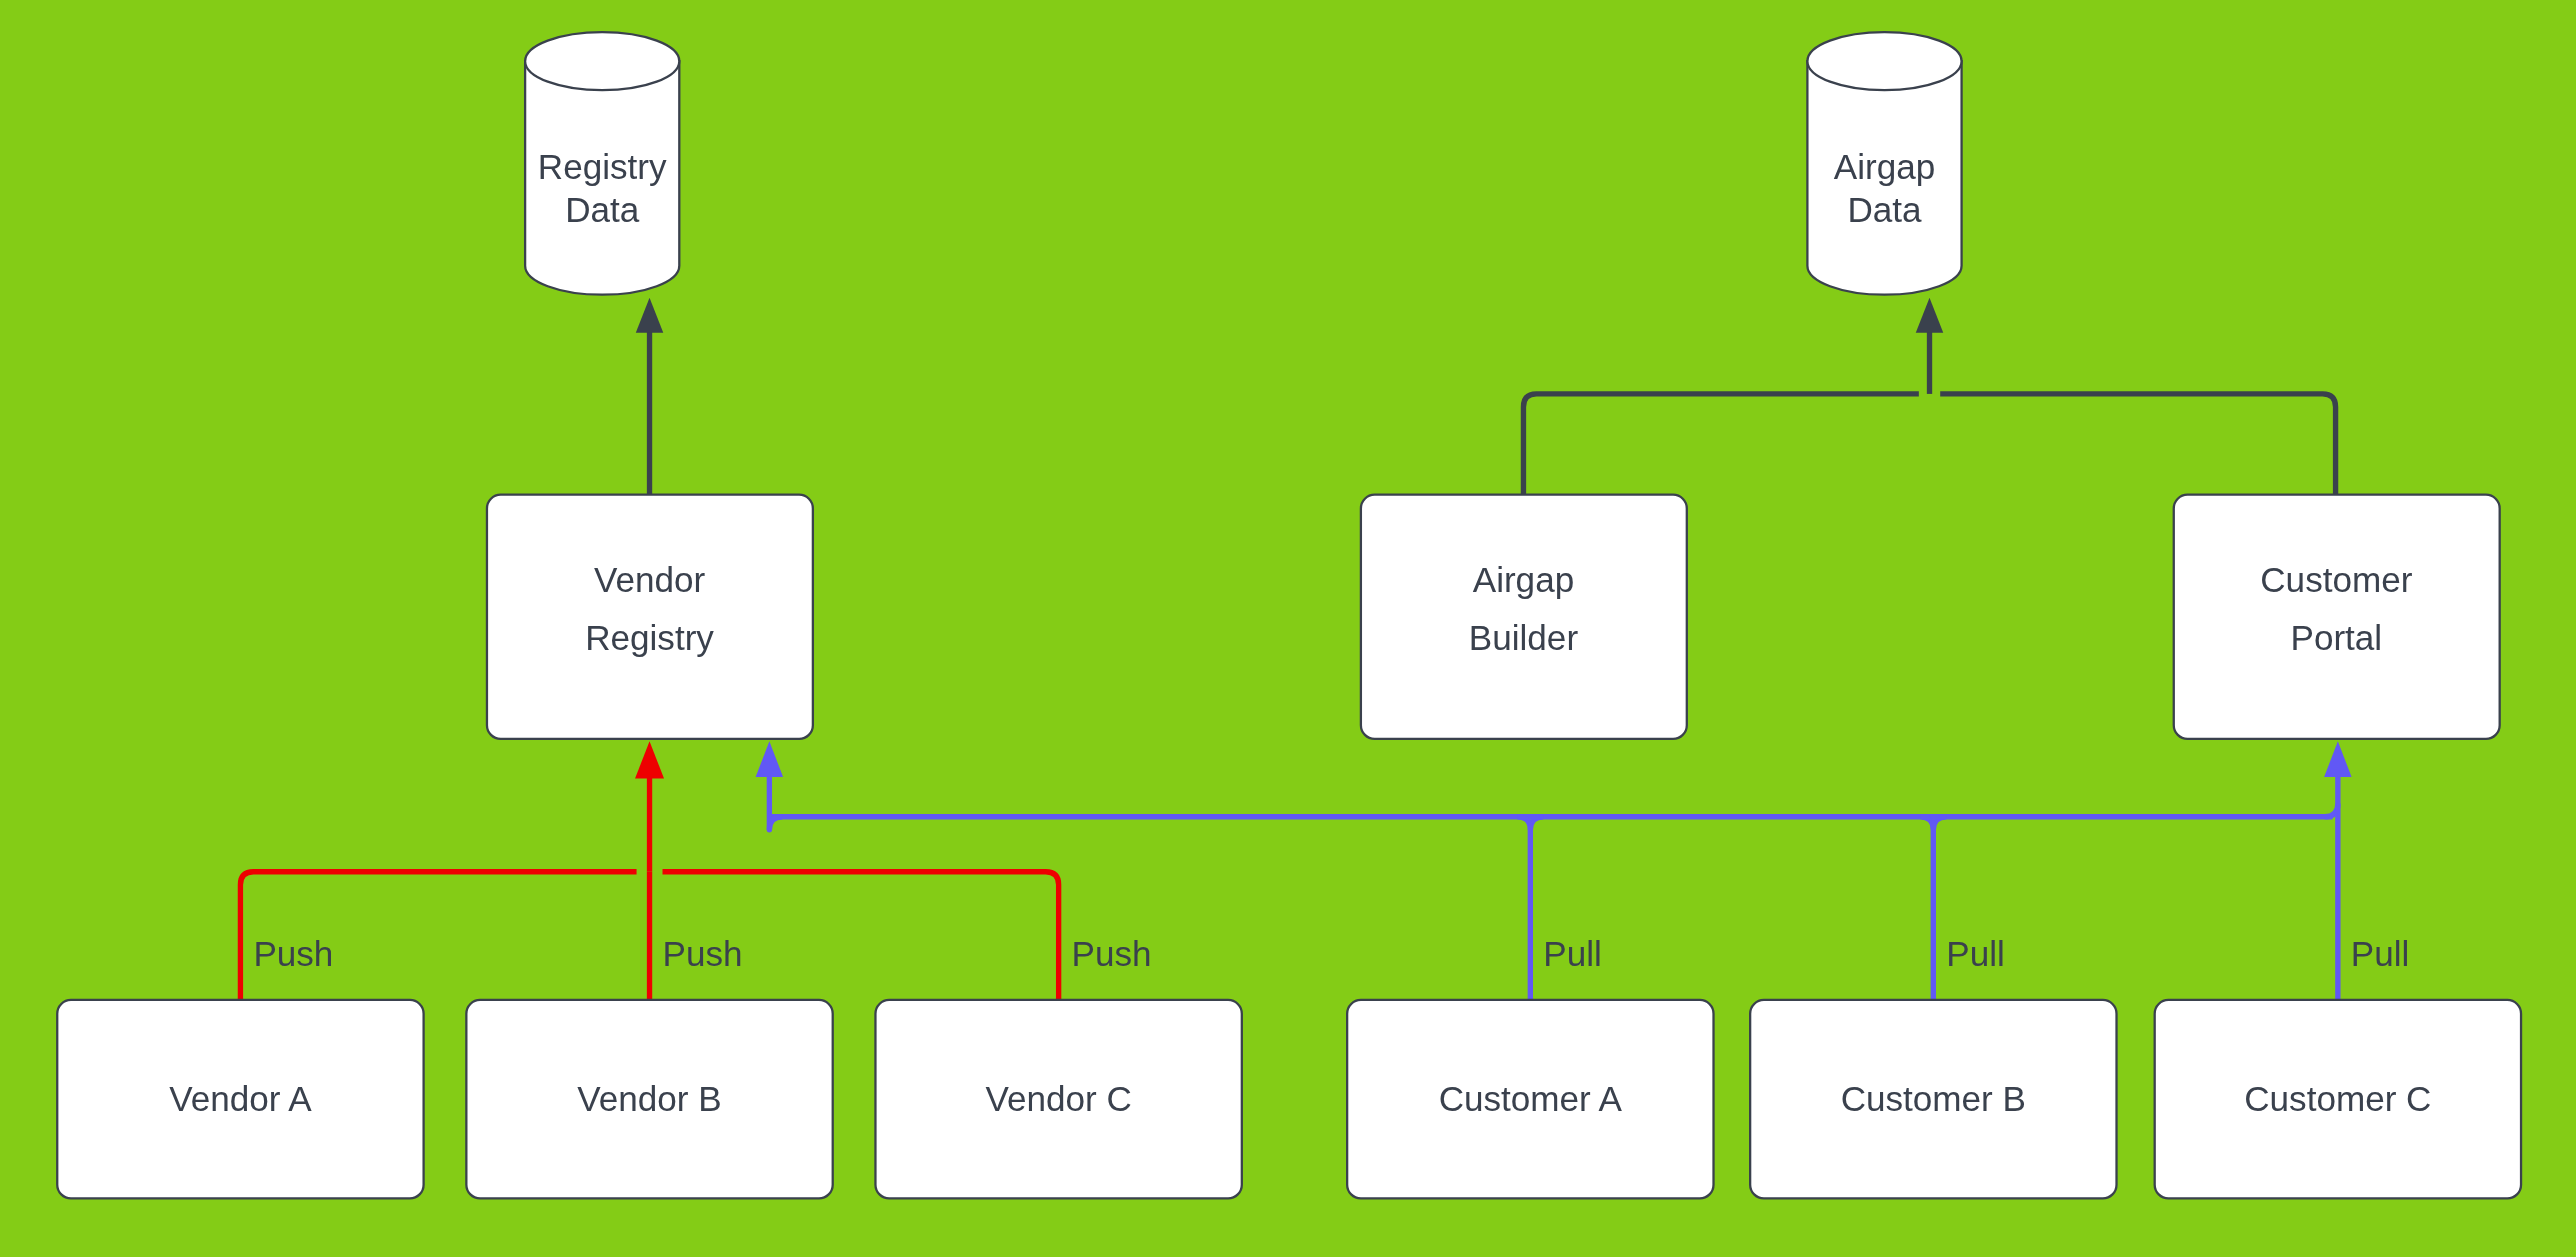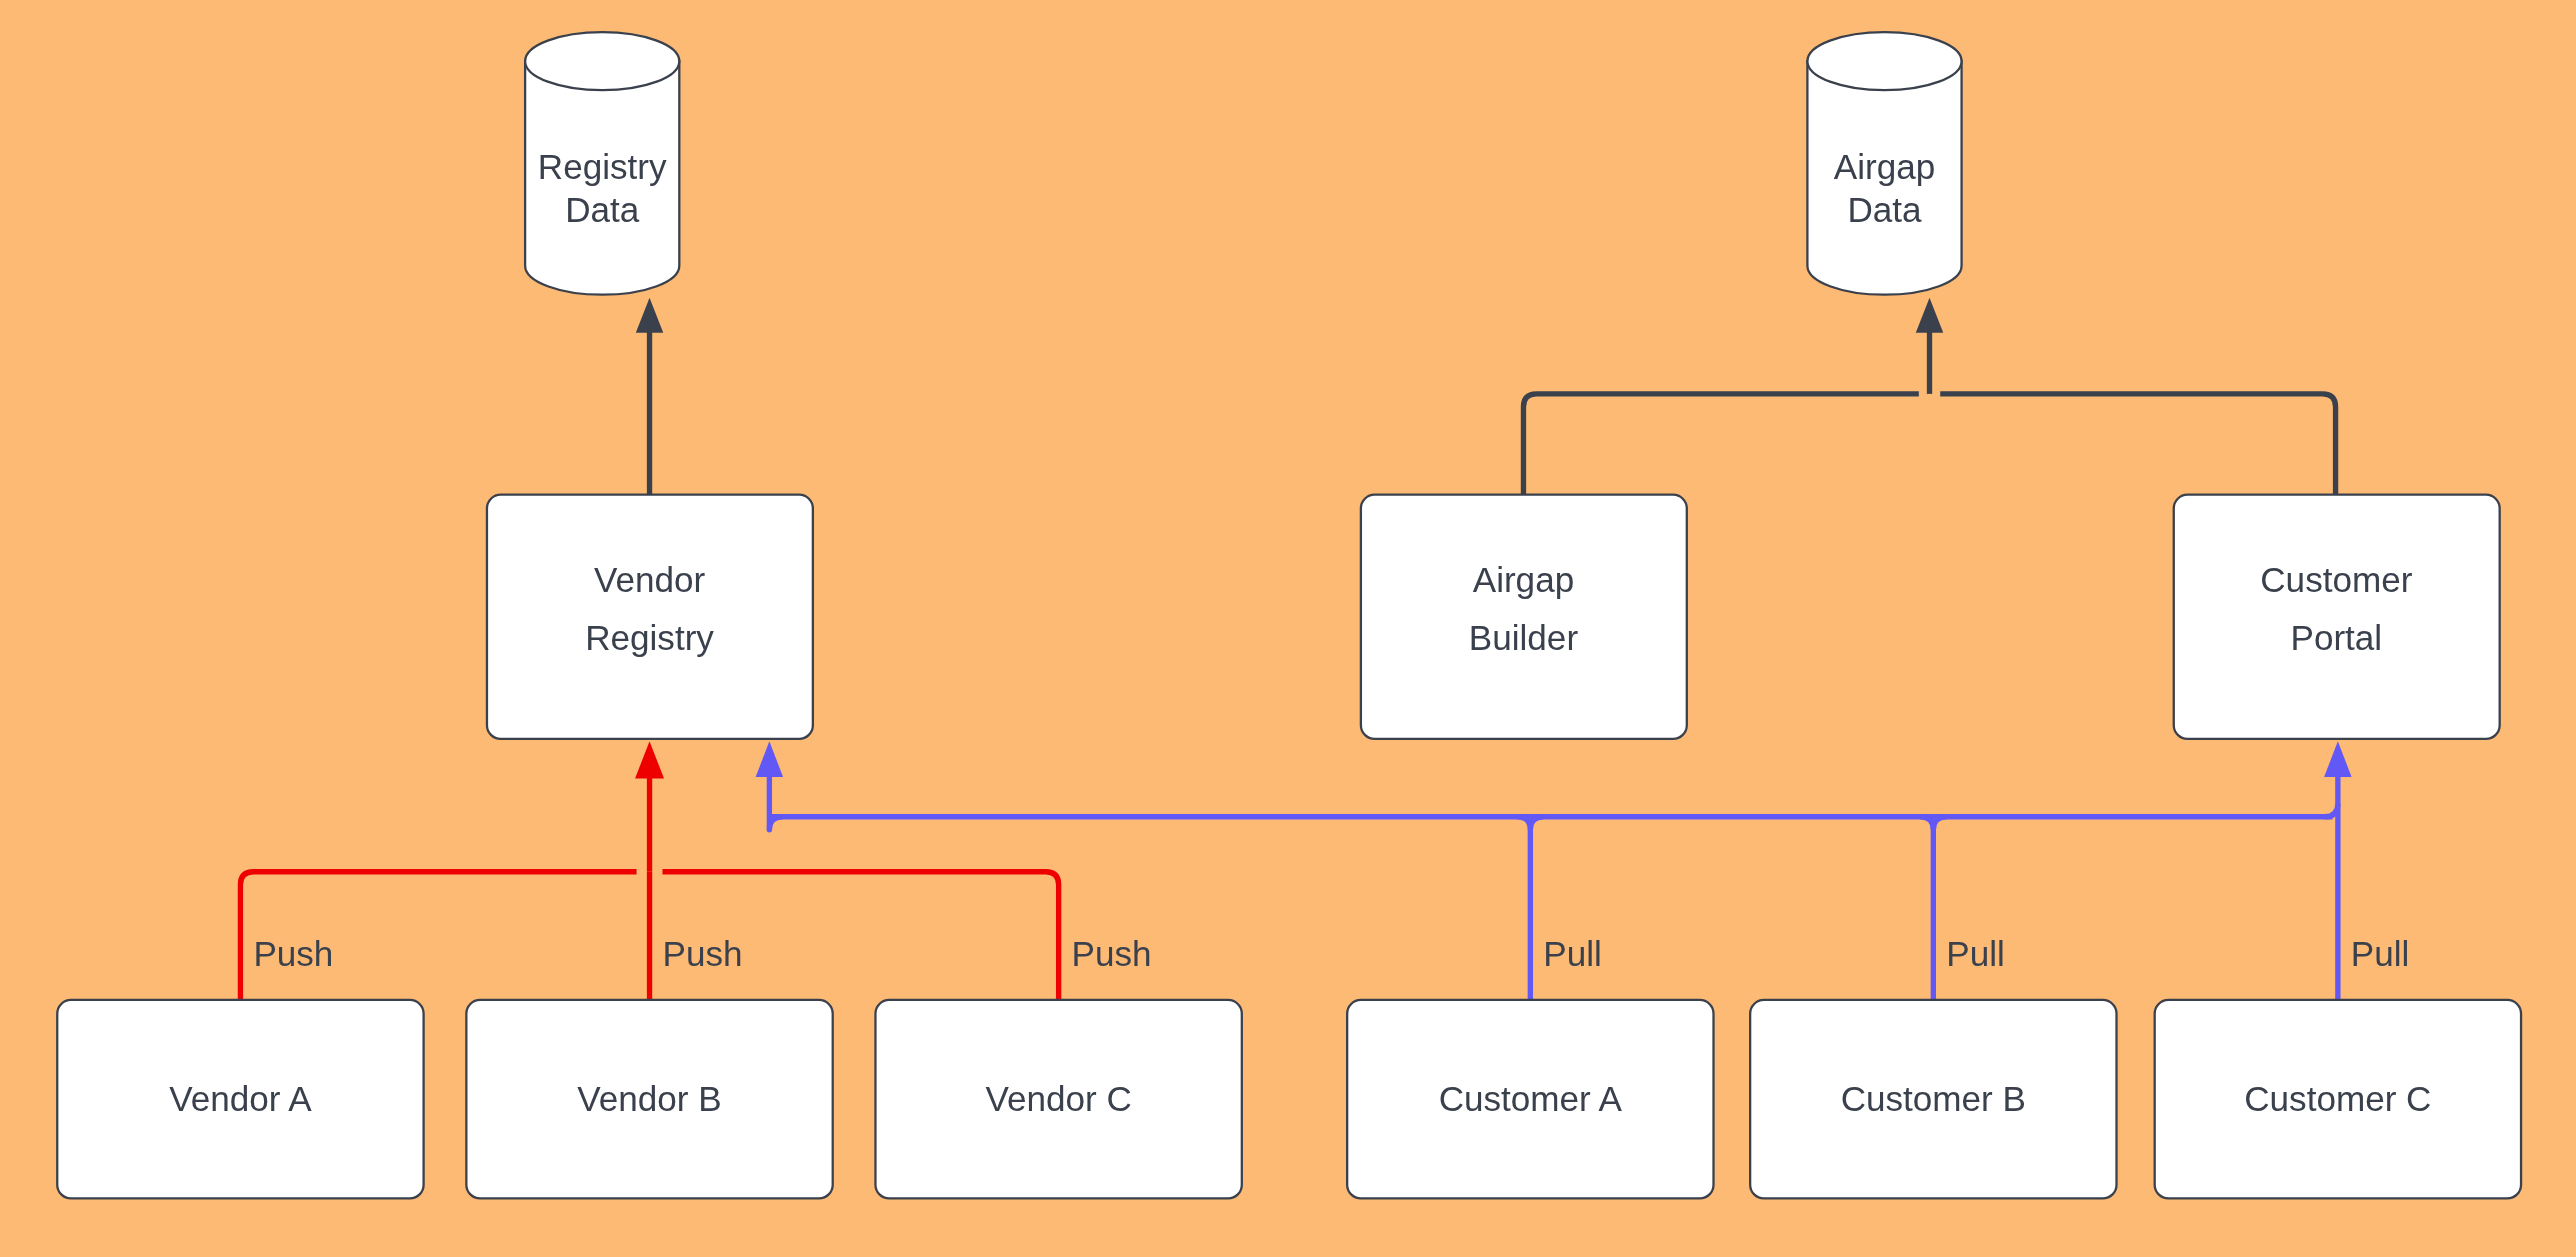--- a/index.html
+++ b/index.html
@@ -10,21 +10,21 @@
   body {
     width: 2576px;
     height: 1258px;
     font-family: "Liberation Sans", sans-serif;
     overflow: hidden;
   }
   #diagram-root {
     position: relative;
     width: 2576px;
     height: 1258px;
-    background: #fdba74;
+    background: #84cc16;
   }
   svg.canvas {
     position: absolute;
     top: 0;
     left: 0;
     width: 2576px;
     height: 1258px;
     display: block;
   }
   .node-shape {

